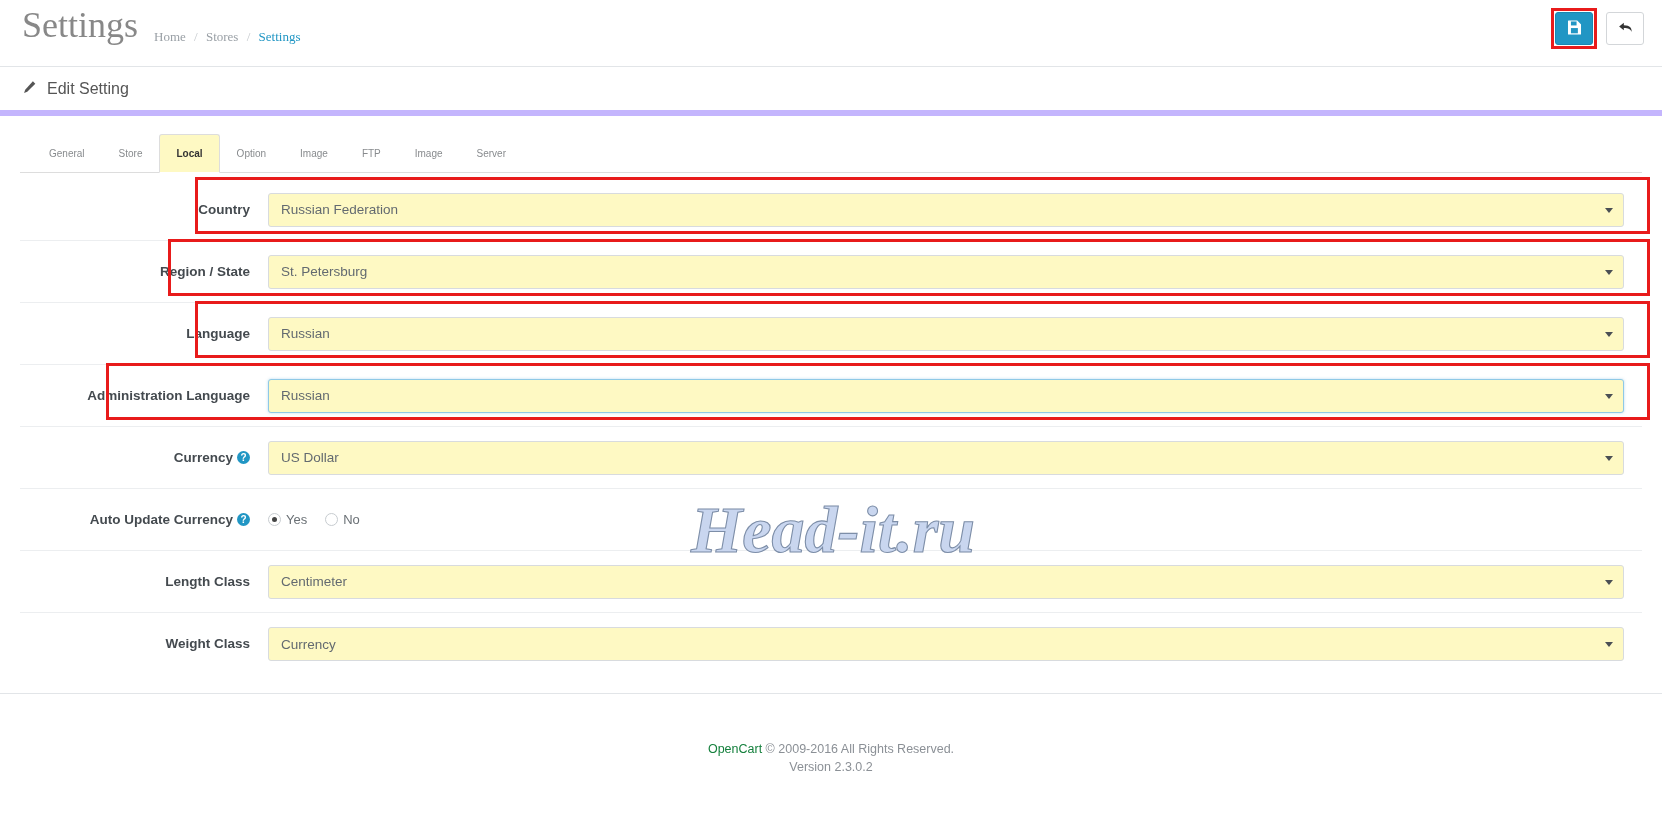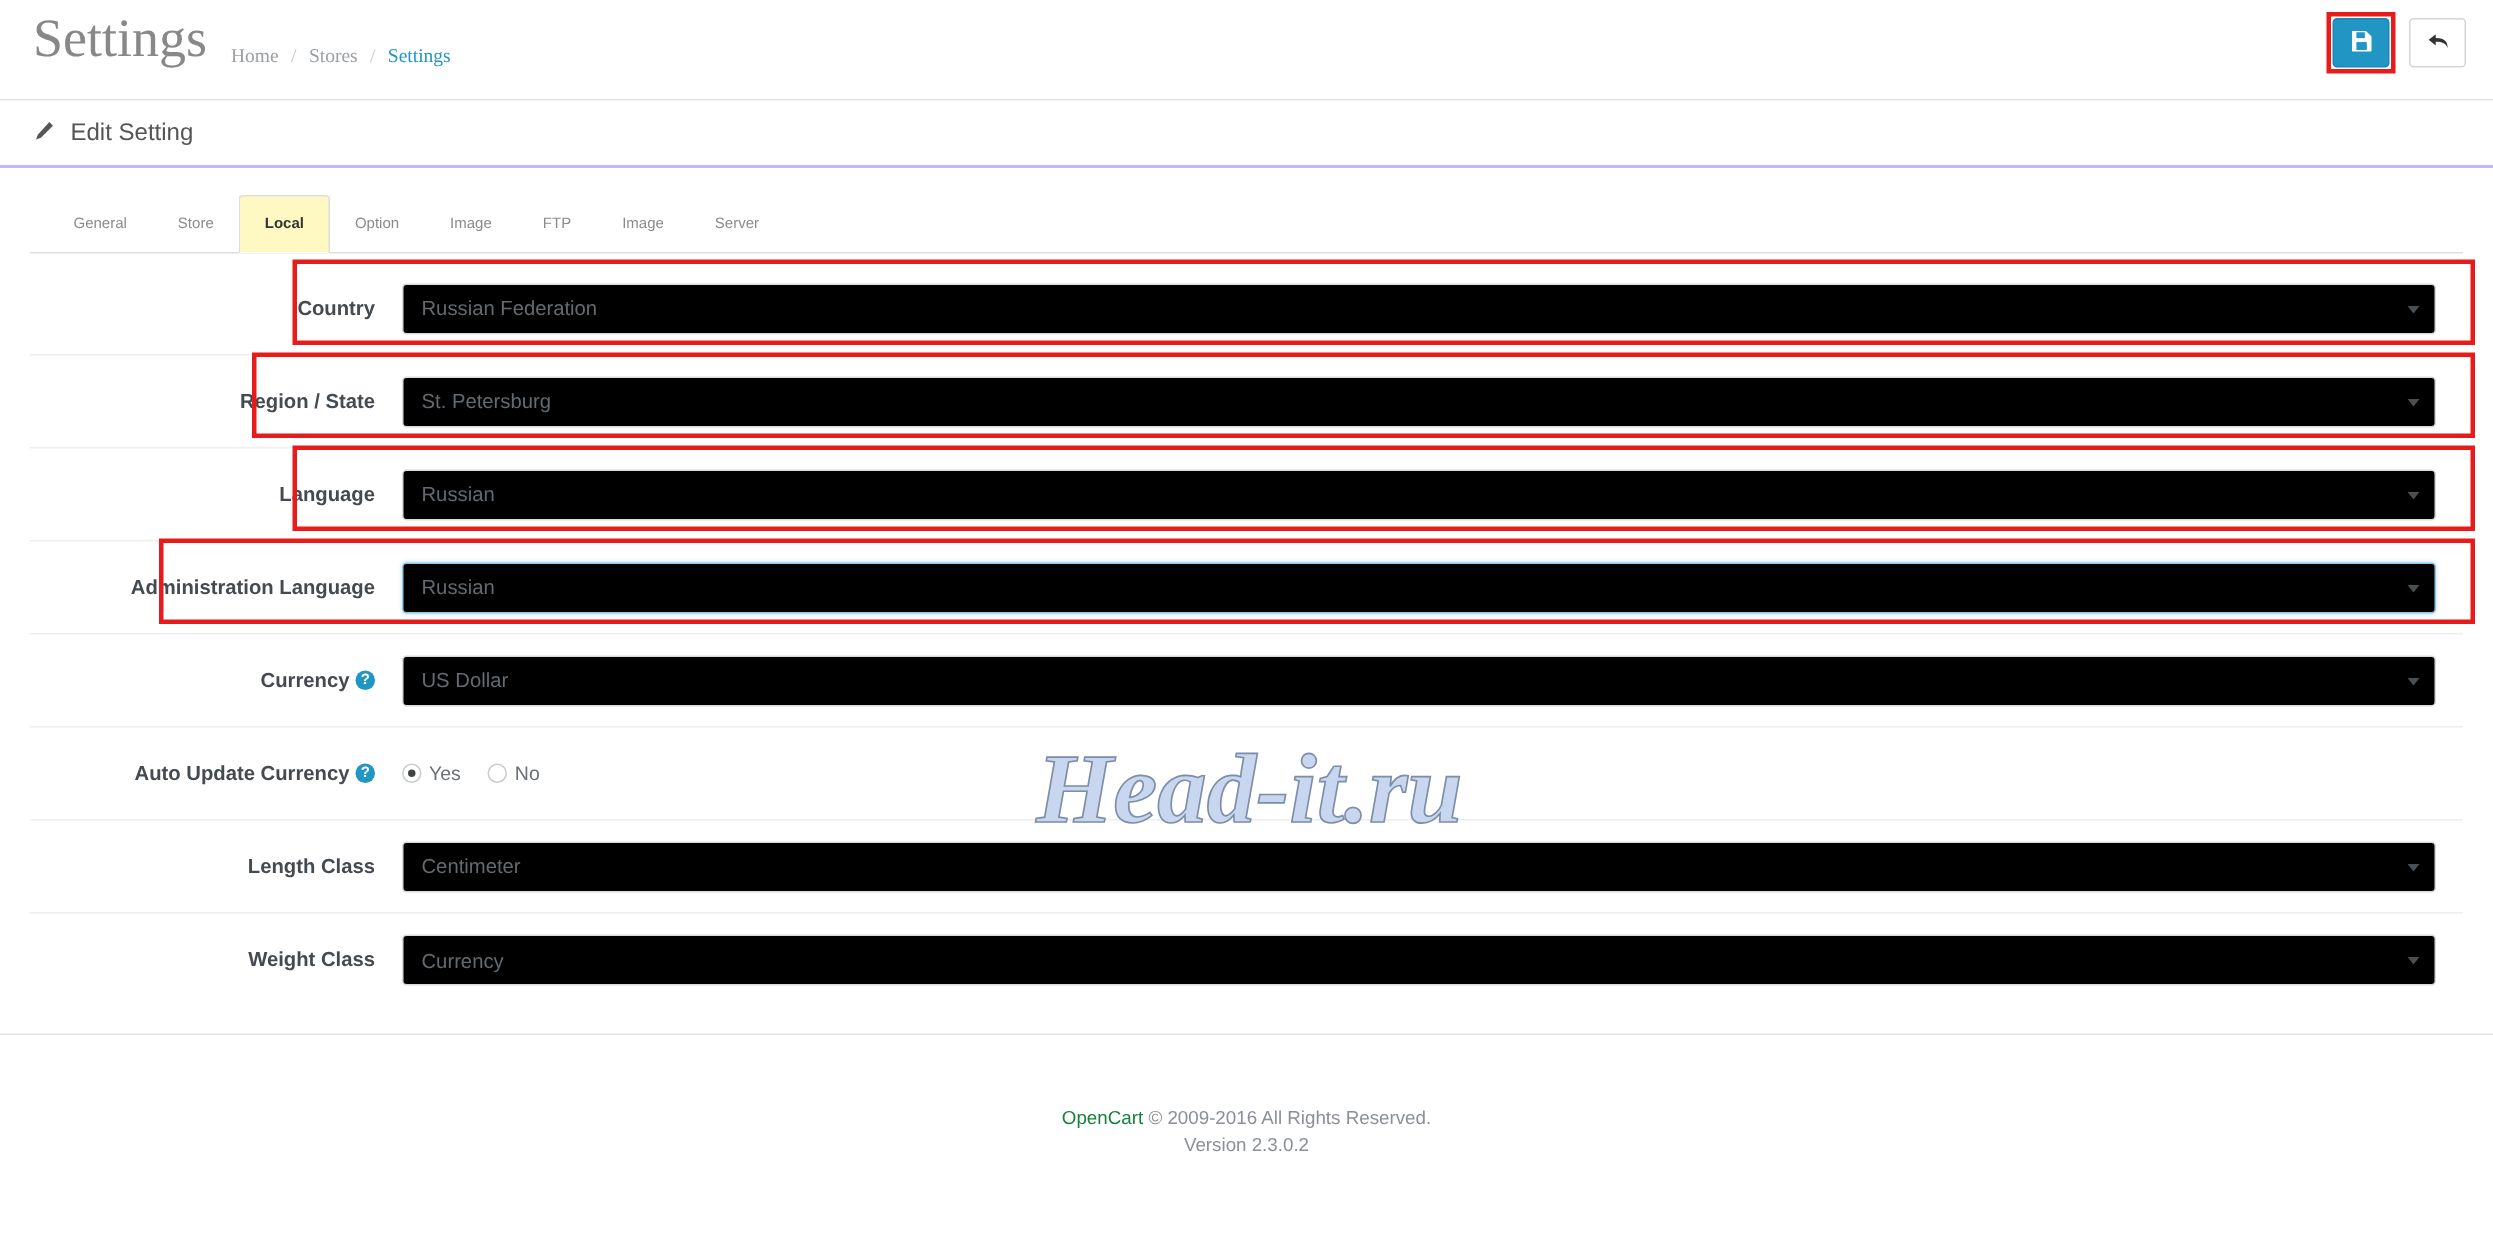--- a/index.html
+++ b/index.html
@@ -81,21 +81,21 @@
 
   
   .panel {
     border-top: 1px solid #e2e5e8;
     border-bottom: 1px solid #e2e5e8;
     background: #ffffff;
     margin: 4px 0 0 0;
   }
   .panel-heading {
     padding: 13px 22px 12px 22px;
-    border-bottom: 2px solid #c4b5fd;
+    border-bottom: 6px solid #c4b5fd;
     font-size: 16px;
     color: #555;
     display: flex;
     gap: 10px;
   }
   .panel-heading .pencil { font-size: 14px; color: #555; }
   .panel-body { padding: 10px 20px 18px 20px; }
 
   
   .nav-tabs {
@@ -160,21 +160,21 @@
     text-align: center;
     margin-left: 4px;
     vertical-align: middle;
     font-weight: bold;
     font-family: "Liberation Sans", sans-serif;
   }
 
   .select-box {
     position: relative;
     height: 34px;
-    background: #000000;
+    background: #fef9c3;
     border: 1px solid #d8dbde;
     border-radius: 3px;
     display: flex;
     align-items: center;
     padding: 0 26px 0 12px;
     font-size: 13.5px;
     color: #636a70;
     cursor: pointer;
   }
   .select-box.focused {

